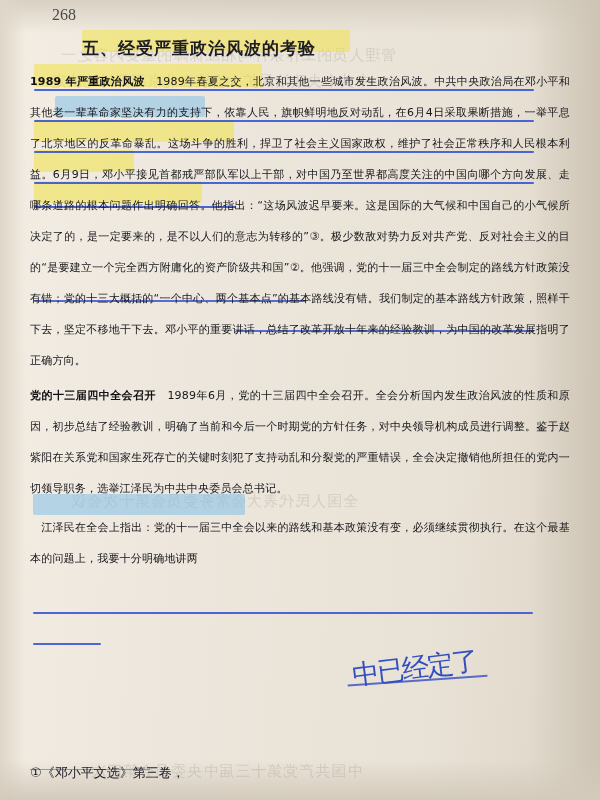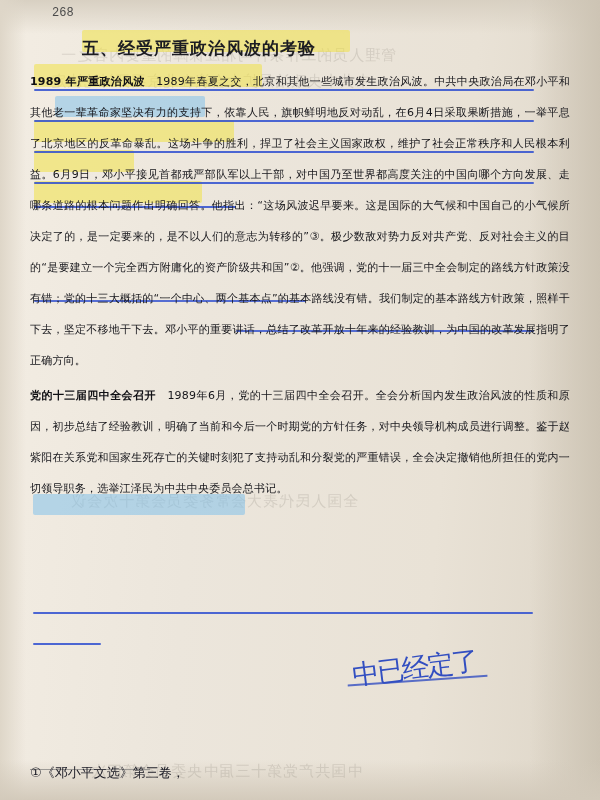--- a/index.html
+++ b/index.html
@@ -55,23 +55,23 @@
     letter-spacing: 1px;
     transform: scaleX(-1);
     pointer-events: none;
     white-space: nowrap;
   }
 
   .page-number {
     position: absolute;
     left: 52px;
     top: 6px;
-    font-size: 12px;
+    font-size: 16px;
     color: #4b4b4b;
-    font-family: Liberation Mono, monospace;
+    font-family: Liberation Serif, serif;
   }
 
   .content {
     position: absolute;
     left: 30px;
     top: 30px;
     width: 540px;
   }
 
   .section-title {
@@ -215,20 +215,21 @@
     <div class="underline" style="left:33px; top:643px; width:68px;"></div>
   </div>
 
   <div class="content">
     <h2 class="section-title">五、经受严重政治风波的考验</h2>
 
     <p class="para indent"><span class="lead">1989 年严重政治风波</span><span>　1989年春夏之交，北京和其他一些城市发生政治风波。中共中央政治局在邓小平和其他老一辈革命家坚决有力的支持下，依靠人民，旗帜鲜明地反对动乱，在6月4日采取果断措施，一举平息了北京地区的反革命暴乱。这场斗争的胜利，捍卫了社会主义国家政权，维护了社会正常秩序和人民根本利益。6月9日，邓小平接见首都戒严部队军以上干部，对中国乃至世界都高度关注的中国向哪个方向发展、走哪条道路的根本问题作出明确回答。他指出：“这场风波迟早要来。这是国际的大气候和中国自己的小气候所决定了的，是一定要来的，是不以人们的意志为转移的”③。极少数敌对势力反对共产党、反对社会主义的目的“是要建立一个完全西方附庸化的资产阶级共和国”②。他强调，党的十一届三中全会制定的路线方针政策没有错；党的十三大概括的“一个中心、两个基本点”的基本路线没有错。我们制定的基本路线方针政策，照样干下去，坚定不移地干下去。邓小平的重要讲话，总结了改革开放十年来的经验教训，为中国的改革发展指明了正确方向。</span></p>
 
     <p class="para indent" style="margin-top:4px;"><span class="lead">党的十三届四中全会召开</span><span>　1989年6月，党的十三届四中全会召开。全会分析国内发生政治风波的性质和原因，初步总结了经验教训，明确了当前和今后一个时期党的方针任务，对中央领导机构成员进行调整。鉴于赵紫阳在关系党和国家生死存亡的关键时刻犯了支持动乱和分裂党的严重错误，全会决定撤销他所担任的党内一切领导职务，选举江泽民为中共中央委员会总书记。</span></p>
 
+    <p class="para indent" style="margin-top:8px;"><span>　江泽民在全会上指出：党的十一届三中全会以来的路线和基本政策没有变，必须继续贯彻执行。在这个最基本的问题上，我要十分明确地讲两</span></p>
   </div>
 
   <div class="handwriting">
     <span>中已经定了</span>
     <span class="hw-stroke"></span>
   </div>
 
   <div class="footrule"></div>
   <div class="footnote">①《邓小平文选》第三卷，</div>
 </div>

